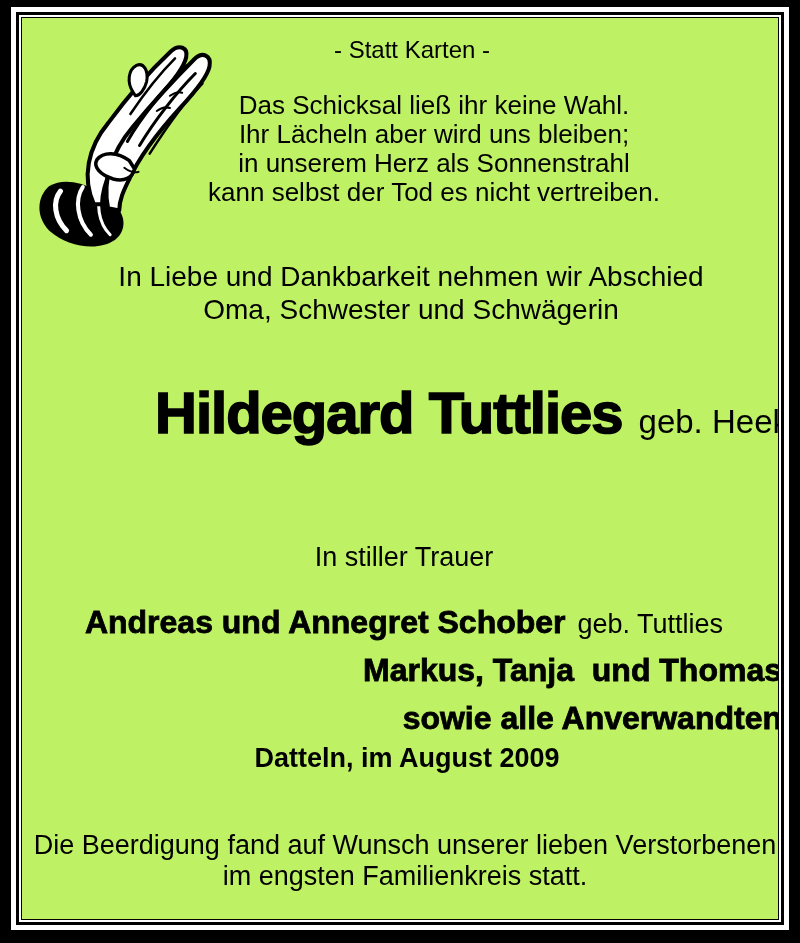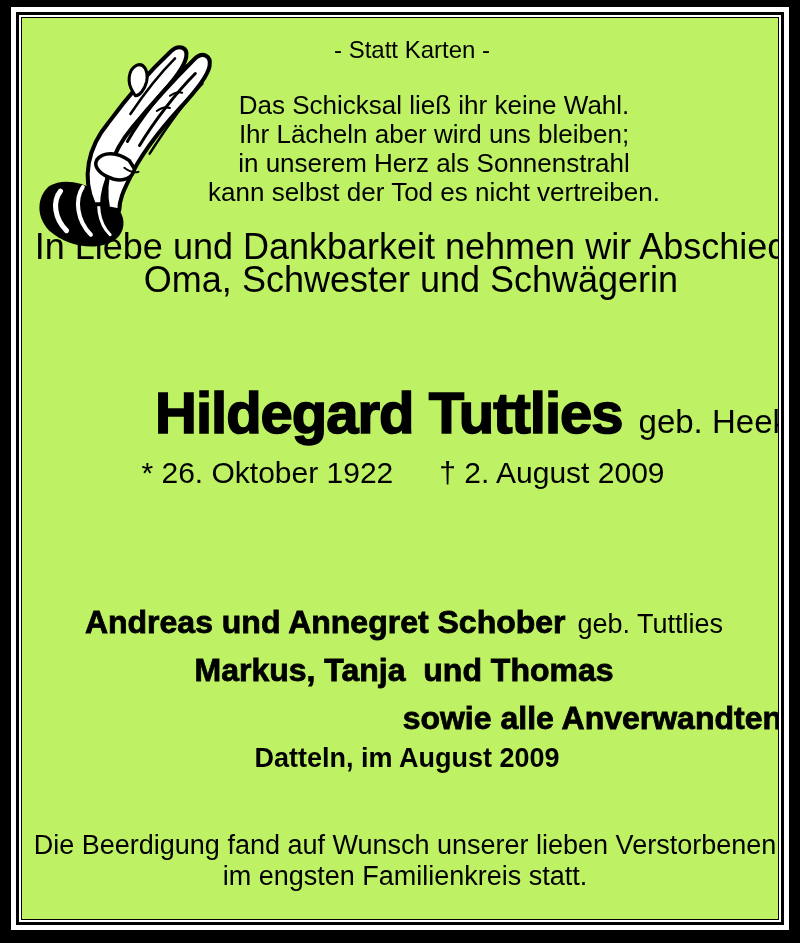--- a/index.html
+++ b/index.html
@@ -17,38 +17,38 @@
   .frame-inner{
     border:1px solid #000;height:100%;box-sizing:border-box;
     position:relative;background:#bef264;overflow:hidden;
   }
   .block{
     position:absolute;left:0;right:0;text-align:center;white-space:nowrap;
   }
   .header-line{top:18px;font-size:24px;transform:translateX(12px);}
   .hands{position:absolute;left:12px;top:20px;}
   .poem{top:73px;font-size:26px;line-height:29px;transform:translateX(34px);}
-  .intro{top:212px;font-size:36px;line-height:33px;transform:translateX(11px);}
+  .intro{top:242px;font-size:28px;line-height:33px;transform:translateX(11px);}
   .name-row{top:366px;line-height:1;transform:translateX(11px);text-align:right;}
   .deceased-name{
     font-size:58px;font-weight:bold;letter-spacing:-1px;
     -webkit-text-stroke:1.6px #000;
   }
   .maiden-name{font-size:33px;margin-left:16px;}
   .dates-row{top:440px;font-size:30px;line-height:1;transform:translateX(3px);}
   .death-date{margin-left:46px;}
   .mourning-header{top:524px;font-size:27px;transform:translateX(4px);}
   .mourner-row{line-height:1;transform:translateX(4px);}
   .mourner-bold{
     font-size:32px;font-weight:bold;-webkit-text-stroke:0.8px #000;
     white-space:pre;
   }
   .mourner-suffix{font-size:27px;margin-left:12px;}
   .row-1{top:588px;}
-  .row-2{top:636px;}
+  .row-2{top:636px;text-align:right;}
   .row-3{top:684px;text-align:right;}
   .place-date{top:725px;font-size:27px;transform:translateX(7px);font-weight:bold;}
   .closing{top:812px;font-size:27px;line-height:31px;transform:translateX(5px);}
 </style>
 </head>
 <body>
 
 <div class="mat">
   <div class="frame-outer">
     <div class="frame-inner">
@@ -94,24 +94,22 @@
 
       <div class="block intro">
         <div>In Liebe und Dankbarkeit nehmen wir Abschied</div>
         <div>Oma, Schwester und Schwägerin</div>
       </div>
 
       <div class="block name-row">
         <span class="deceased-name">Hildegard Tuttlies</span><span class="maiden-name">geb. Heek</span>
       </div>
 
-      <div class="block dates-row">
-        <span>* 26. Oktober 1922</span><span class="death-date">† 2. August 2009</span>
-      </div>
 
+      <div class="block mourning-header">In stiller Trauer</div>
 
       <div class="block mourner-row row-1">
         <span class="mourner-bold">Andreas und Annegret Schober</span><span class="mourner-suffix">geb. Tuttlies</span>
       </div>
 
       <div class="block mourner-row row-2">
         <span class="mourner-bold">Markus, Tanja  und Thomas</span>
       </div>
 
       <div class="block mourner-row row-3">

